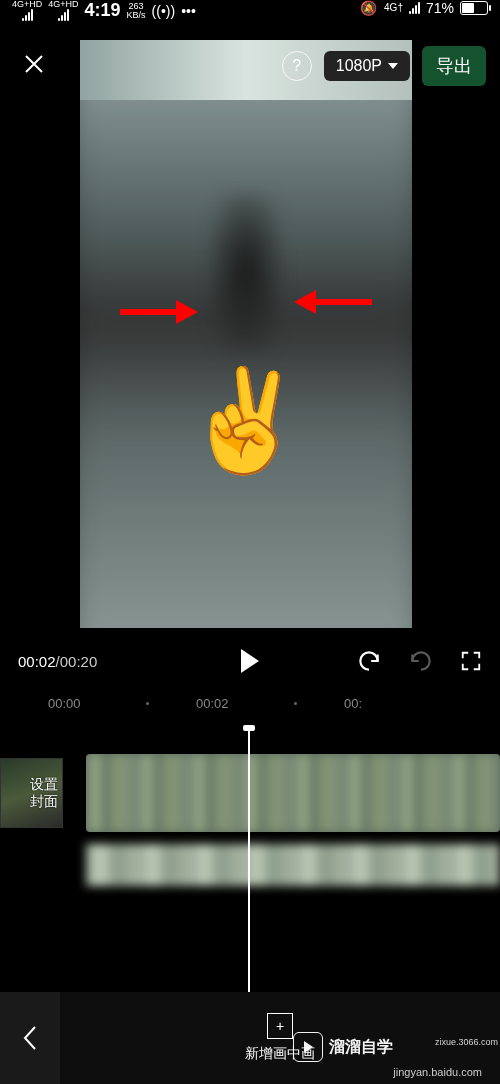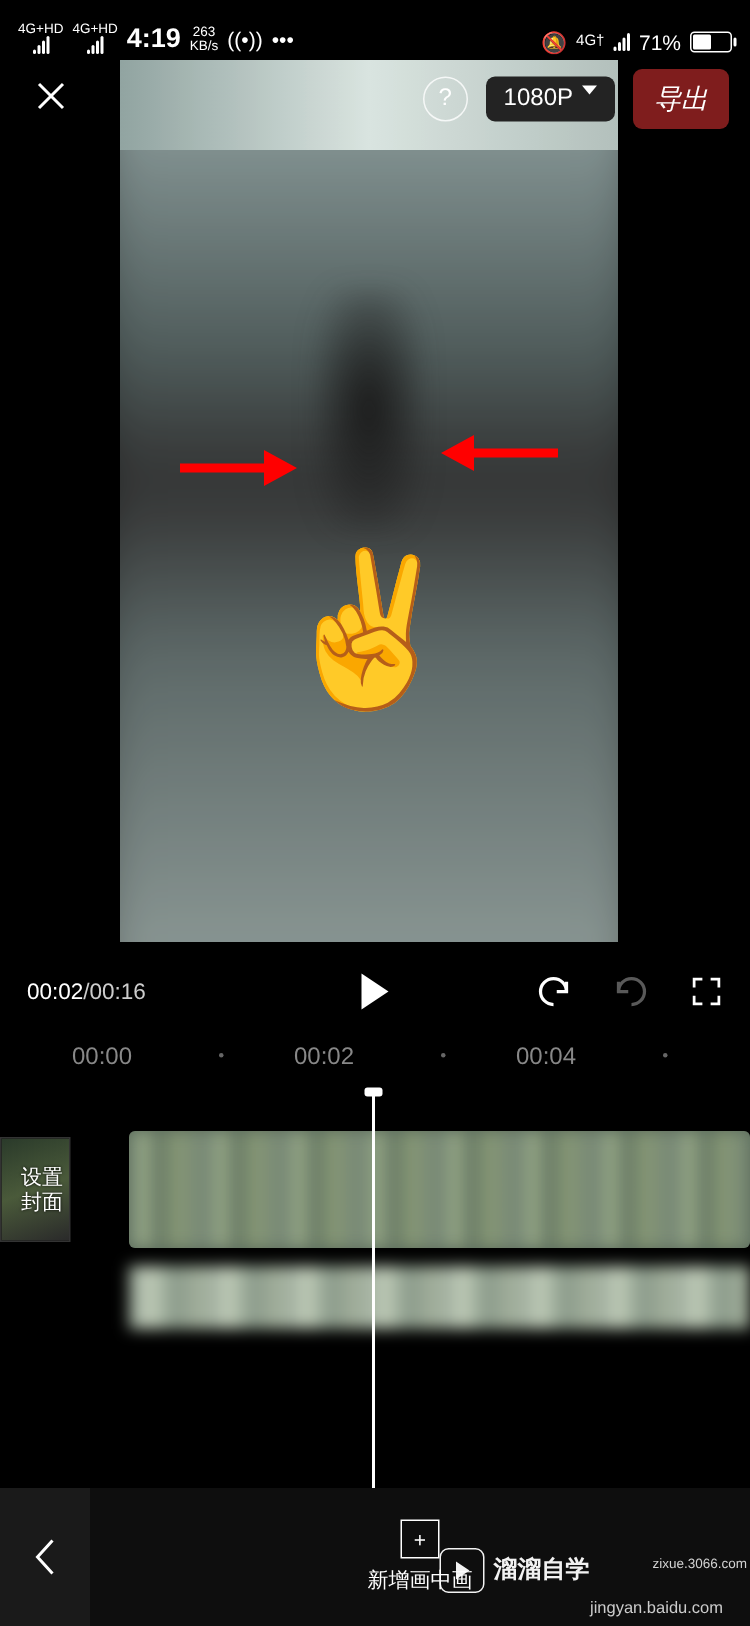--- a/index.html
+++ b/index.html
@@ -10,21 +10,21 @@
       color: #fff;
       font-family: -apple-system, "Helvetica Neue", Arial, sans-serif;
       overflow: hidden;
       position: relative;
     }
 
     
     .status-bar {
       height: 36px;
       display: flex;
-      align-items: flex-end;
+      align-items: flex-start;
       padding: 0 12px;
       font-size: 14px;
       font-weight: 500;
       justify-content: space-between;
       gap: 44px;
     }
     .status-left, .status-right {
       display: flex;
       align-items: center;
       gap: 6px;
@@ -87,33 +87,32 @@
       border-radius: 50%;
       display:flex; align-items:center; justify-content:center;
       font-size: 16px;
       cursor:pointer;
     }
     .res-pill {
       background: #232323;
       border-radius: 6px;
       padding: 6px 12px;
       font-size: 16px;
-      display:flex; align-items:flex-start; gap:6px;
+      display:flex; align-items:center; gap:6px;
       cursor:pointer;
     }
     .res-pill .caret {
       width:0;height:0;border-left:5px solid transparent;border-right:5px solid transparent;border-top:6px solid #fff;
     }
     .export-btn {
-      background: #7f1d1d;
+      background: #14532d;
       border-radius: 6px;
       padding: 8px 14px;
       font-size: 18px;
       cursor:pointer;
-      font-style:italic;
     }
 
     
     .preview-wrap {
       position: absolute;
       left: 80px;
       top: 40px;
       width: 332px;
       height: 588px;
       overflow: hidden;
@@ -212,42 +211,42 @@
     .redo-icon { opacity:0.35; }
     .fullscreen-icon {
       width:22px;height:22px; cursor:pointer;
     }
 
     
     .ruler {
       position:absolute; top:694px; left:0; right:16px;
       height:26px;
       display:flex;
-      font-size:16px;
+      font-size:13px;
       color:#888;
       overflow:hidden;
     }
     .ruler-tick {
       flex:0 0 148px;
       position:relative;
     }
     .ruler-tick:first-child { flex:0 0 76px; }
     .ruler-tick .label { position:absolute; top:2px; left:0;}
     .ruler-tick .dot {
       position:absolute; top:8px; left:70px;
       width:3px;height:3px;background:#666;border-radius:50%;
     }
 
     
     .tracks {
       position:absolute; top:730px; left:0; right:0;
     }
     .cover-thumb {
       position:absolute; left:0; top:28px;
-      width:47px; height:70px;
+      width:63px; height:70px;
       background: linear-gradient(160deg,#2a3a2a,#4a5a3a,#2a2a2a);
       border:1px solid #333;
     }
     .cover-thumb .overlay {
       position:absolute; inset:0;
       display:flex; flex-direction:column;
       align-items:flex-end; justify-content:center;
       font-size:14px; line-height:1.2;
       padding-right:4px;
       color:#fff;
@@ -416,21 +415,21 @@
   <div class="preview-bg"></div>
   <div class="preview-top-strip"></div>
   <div class="dark-figure"></div>
   <div class="arrow-left"></div>
   <div class="arrow-right"></div>
   <div class="victory-emoji">✌️</div>
 </div>
 
 <div class="controls-row">
   <div class="timecode">
-    <span class="current">00:02</span><span>/</span><span>00:16</span>
+    <span class="current">00:02</span><span>/</span><span>00:20</span>
   </div>
   <div class="play-btn">
     <div class="play-triangle"></div>
   </div>
   <div class="right-controls">
     <svg class="undo-icon" viewBox="0 0 24 24">
       <path d="M20 12 A8 8 0 1 0 12 20" fill="none" stroke="#fff" stroke-width="2"></path>
       <path d="M20 6 L20 12 L14 12" fill="none" stroke="#fff" stroke-width="2"></path>
     </svg>
     <svg class="redo-icon" viewBox="0 0 24 24">
@@ -446,24 +445,20 @@
 <div class="ruler">
   <div class="ruler-tick">
     <span class="label" style="left:48px">00:00</span>
   </div>
   <div class="ruler-tick">
     <span class="dot"></span>
     <span class="label" style="left:120px">00:02</span>
   </div>
   <div class="ruler-tick">
     <span class="dot"></span>
-    <span class="label" style="left:120px">00:04</span>
-  </div>
-  <div class="ruler-tick">
-    <span class="dot"></span>
     <span class="label" style="left:120px">00:</span>
   </div>
 </div>
 
 <div class="tracks">
   <div class="cover-thumb">
     <div class="overlay">
       <span>设置</span>
       <span>封面</span>
     </div>

